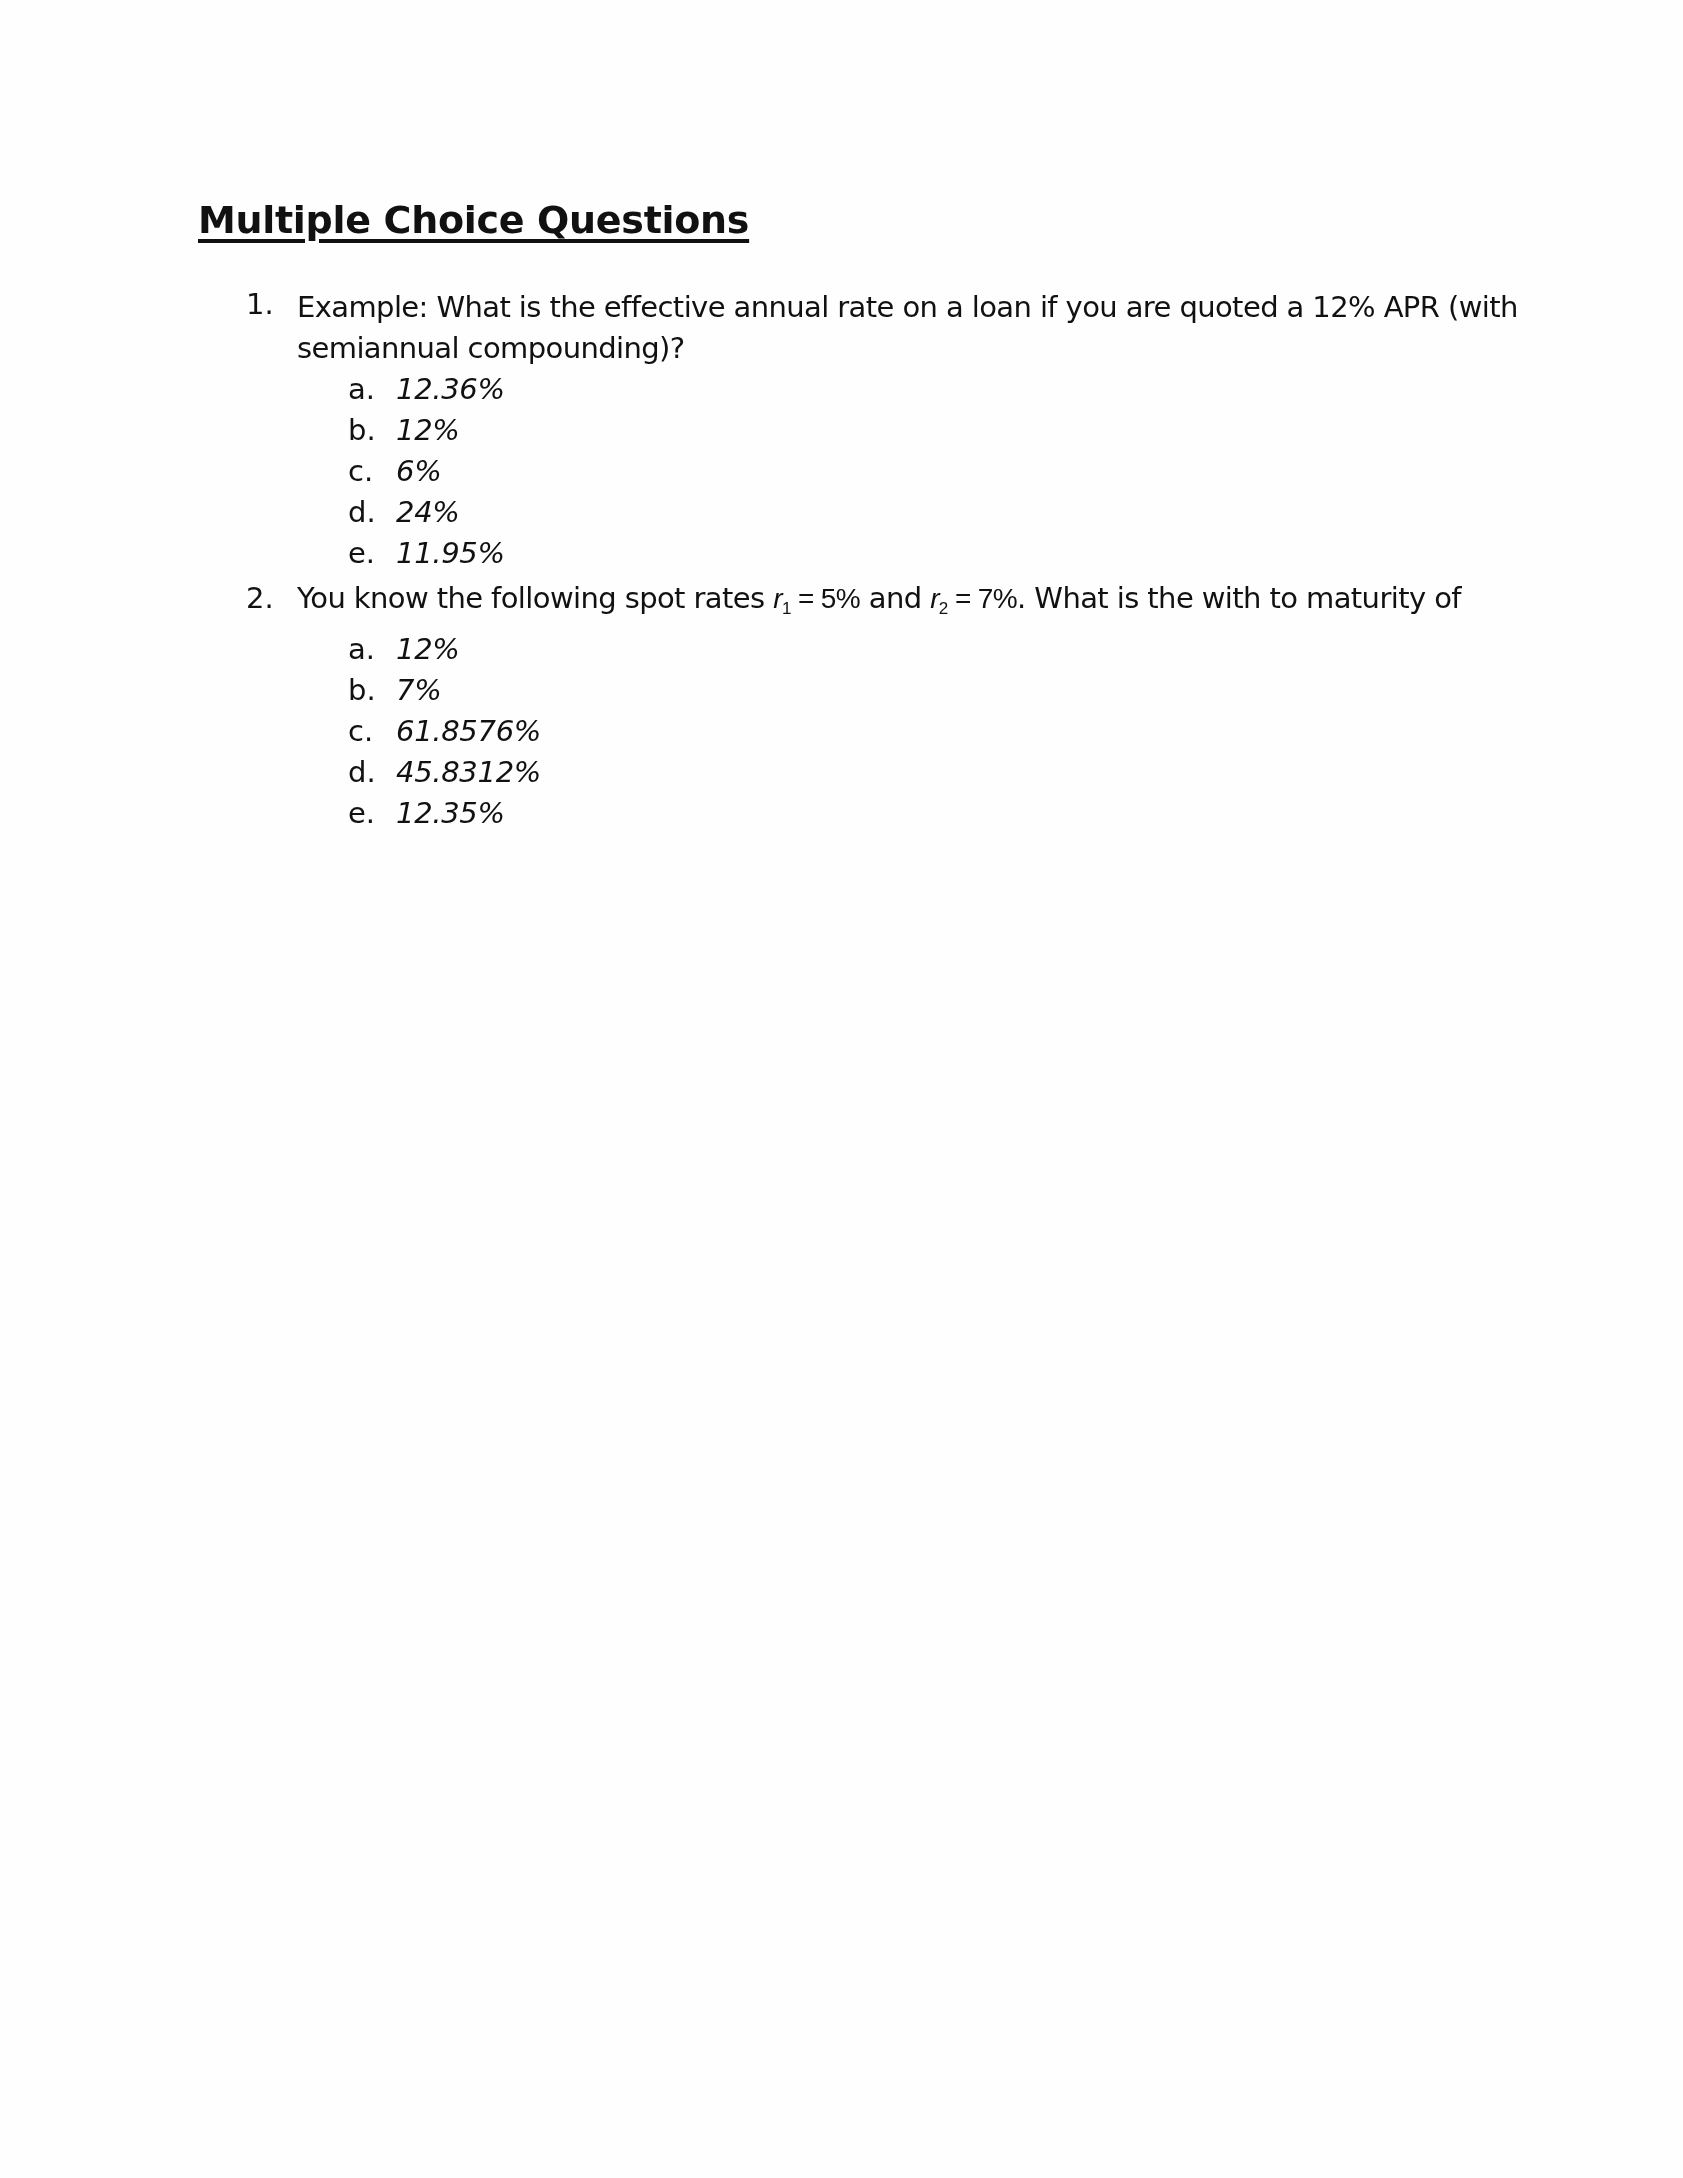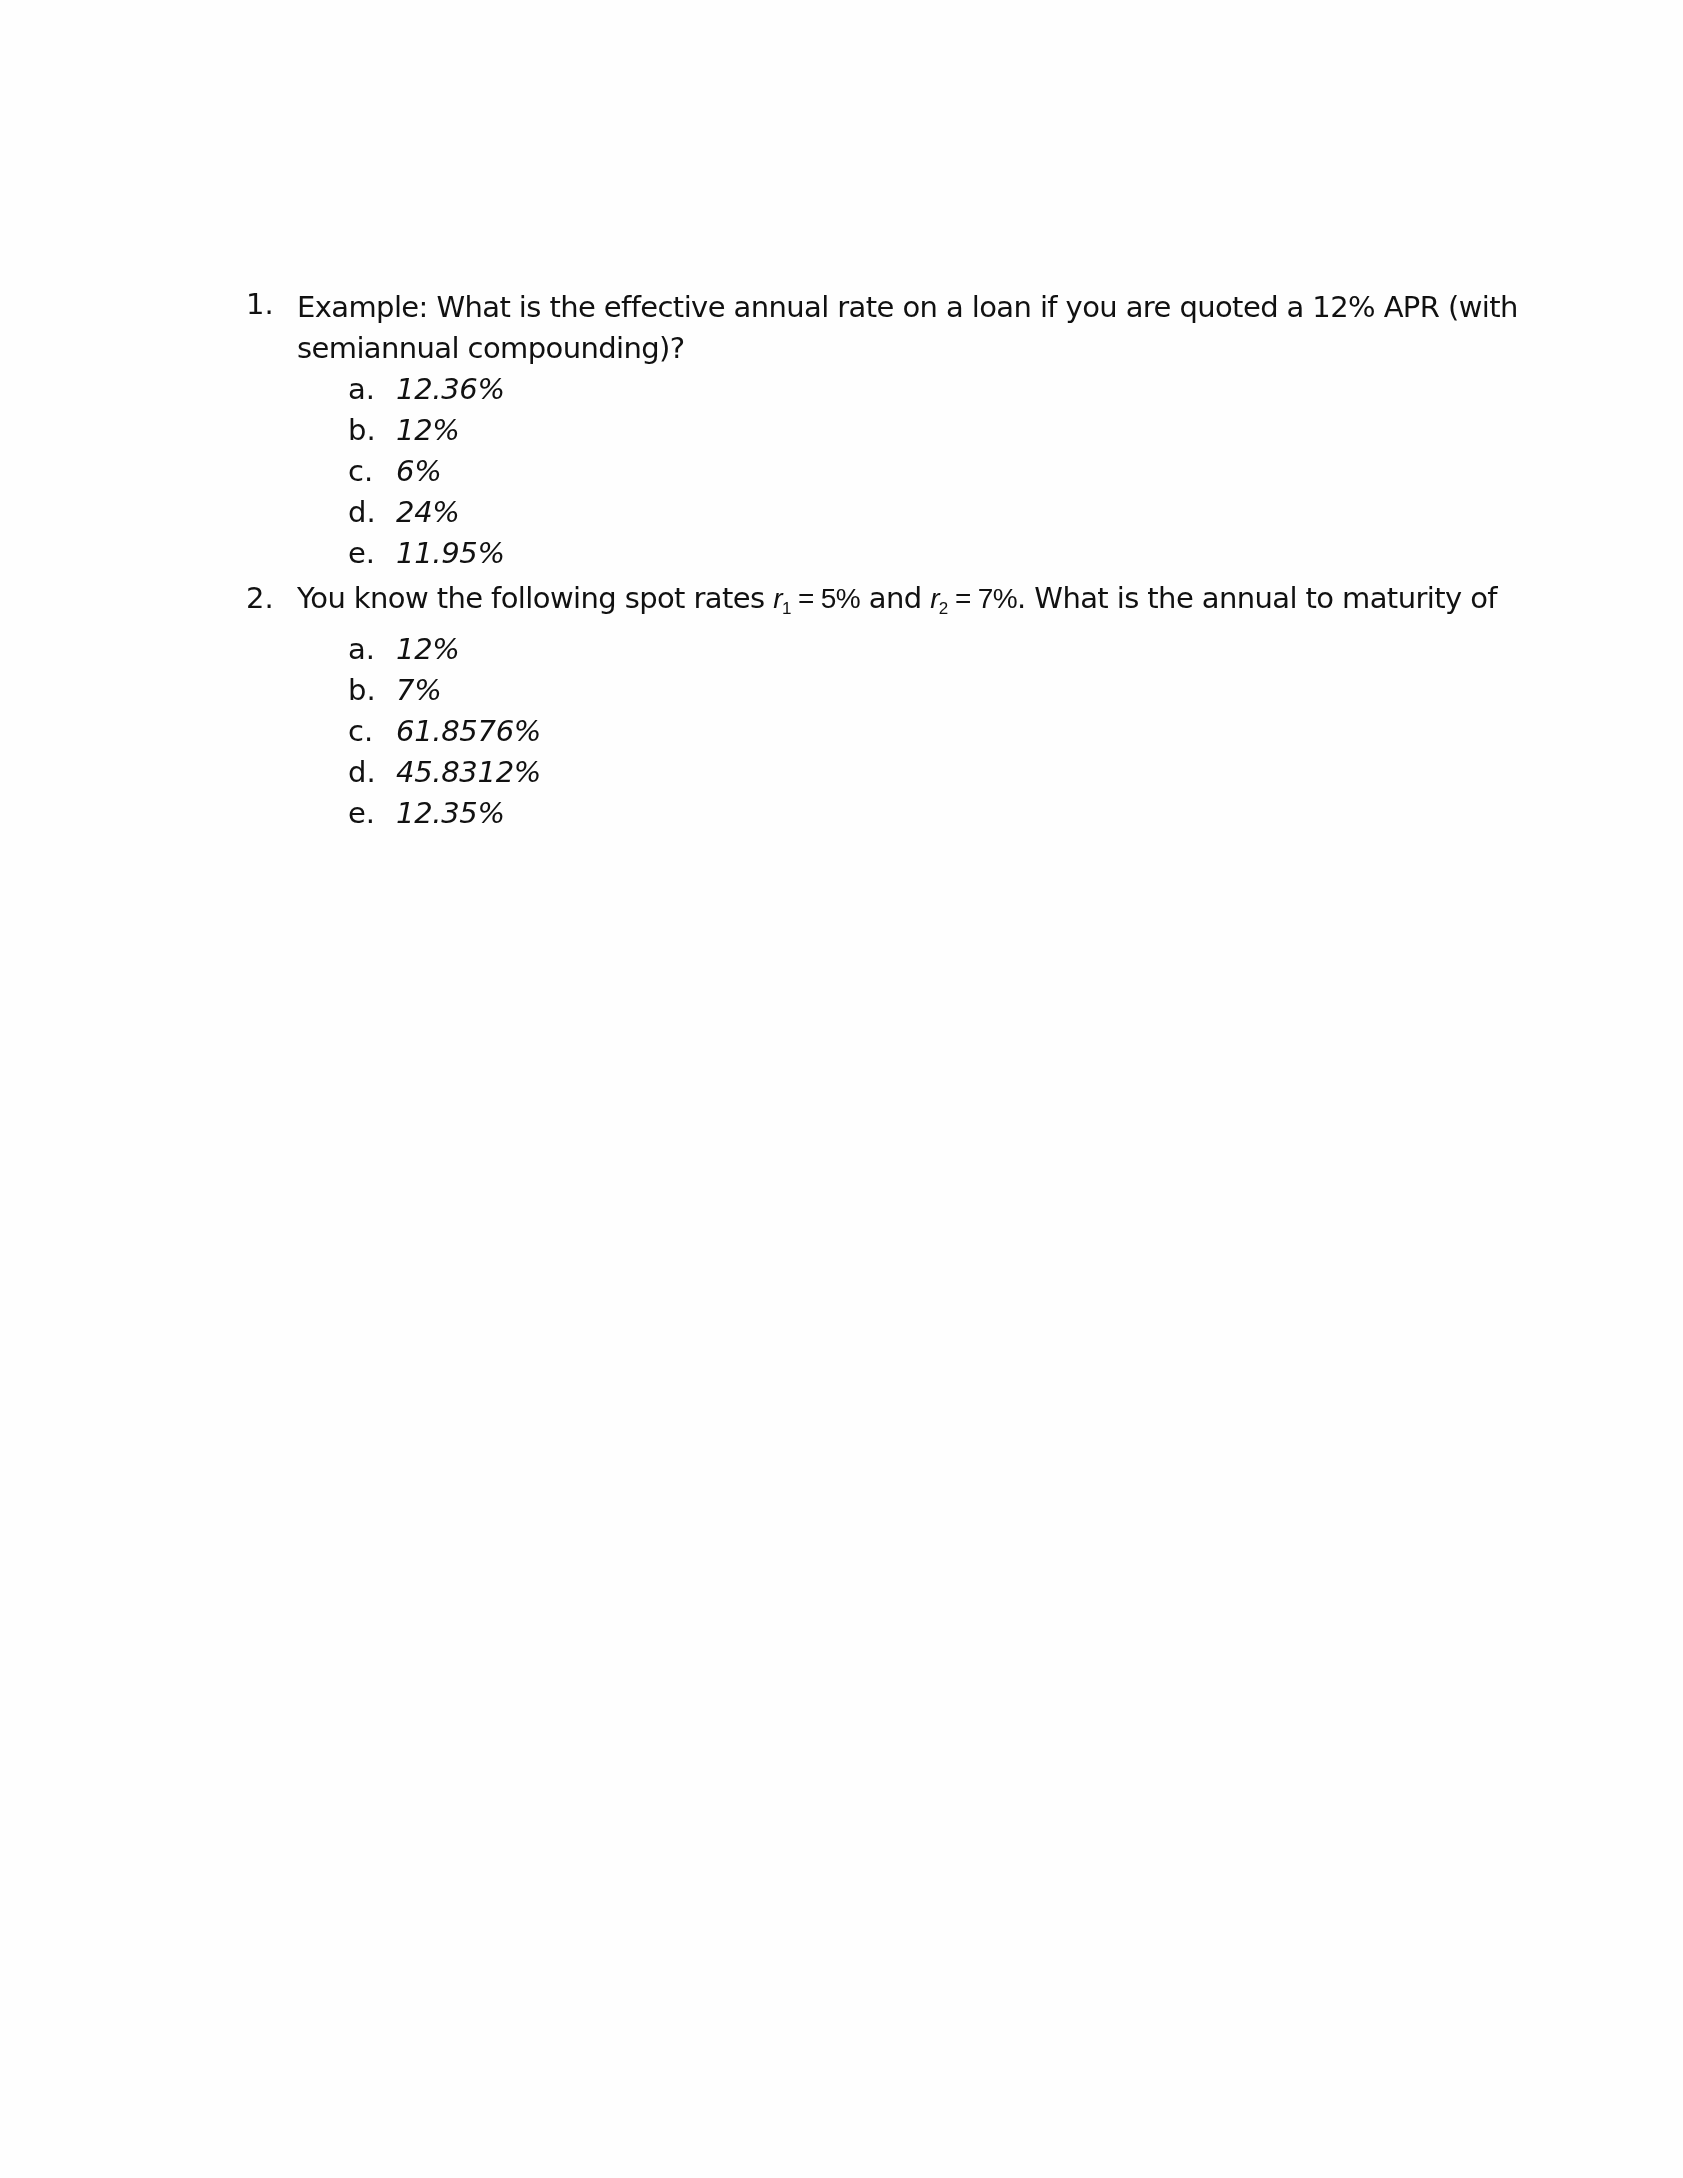--- a/index.html
+++ b/index.html
@@ -95,20 +95,21 @@
       font-style: italic;
     }
     .q2 { margin-top: 0; }
     .q2 .options .option:first-child { margin-top: -4px; }
   </style>
 </head>
 <body>
 
 <div class="page">
 
+  <h1 class="heading">Multiple Choice Questions</h1>
 
   <ol class="qlist">
 
     <li class="question q1">
       <span class="qnum">1.</span>
       <div class="qtext">
         <span>Example: What is the effective annual rate on a loan if you are quoted a 12% APR (with</span><br>
         <span>semiannual compounding)?</span>
       </div>
       <ol class="options">
@@ -131,21 +132,21 @@
         <li class="option">
           <span class="opt-letter">e.</span>
           <span class="opt-value">11.95%</span>
         </li>
       </ol>
     </li>
 
     <li class="question q2">
       <span class="qnum" style="line-height:49px;">2.</span>
       <div class="qtext">
-        <span>You know the following spot rates </span><span class="math"><i>r</i><sub>1</sub><span> = 5%</span></span><span> and </span><span class="math"><i>r</i><sub>2</sub><span> = 7%</span></span><span>. What is the annual to maturity of</span><br>
+        <span>You know the following spot rates </span><span class="math"><i>r</i><sub>1</sub><span> = 5%</span></span><span> and </span><span class="math"><i>r</i><sub>2</sub><span> = 7%</span></span><span>. What is the with to maturity of</span><br>
       </div>
       <ol class="options">
         <li class="option">
           <span class="opt-letter">a.</span>
           <span class="opt-value">12%</span>
         </li>
         <li class="option">
           <span class="opt-letter">b.</span>
           <span class="opt-value">7%</span>
         </li>

